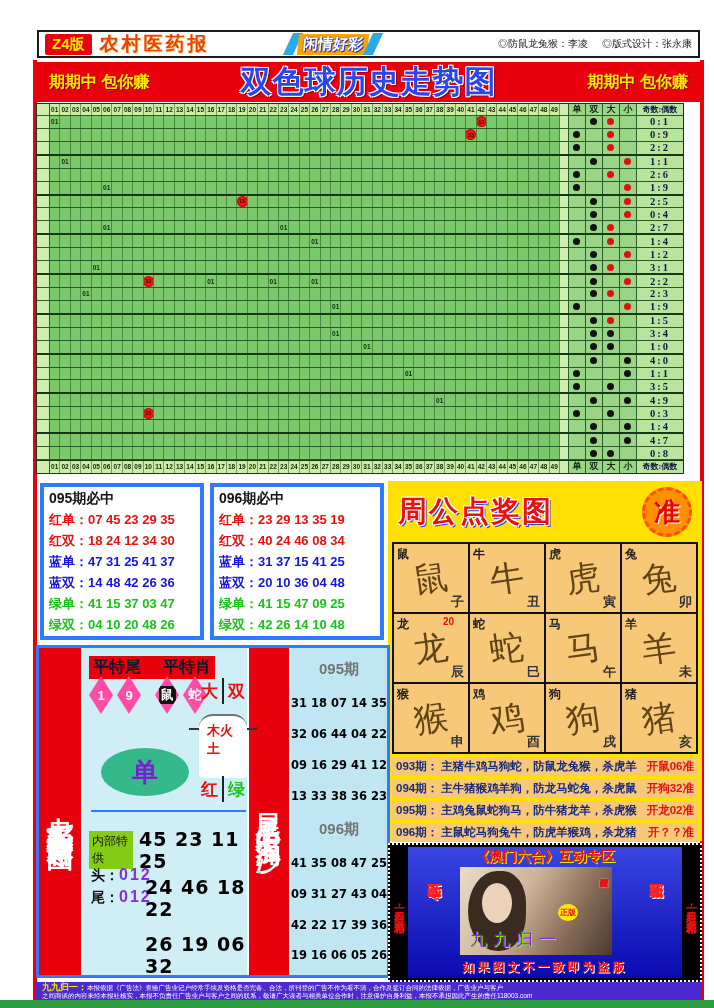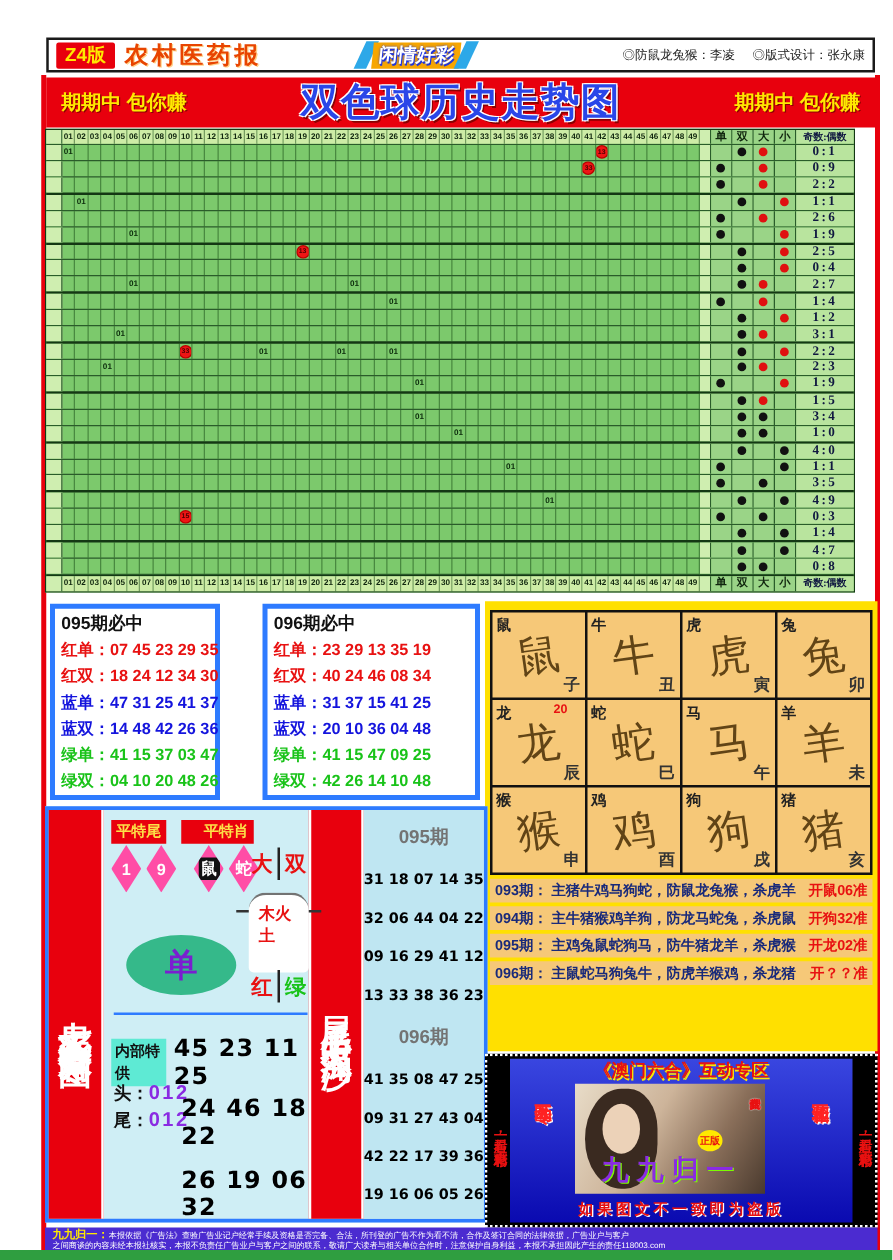--- a/index.html
+++ b/index.html
@@ -81,37 +81,37 @@
   .pred-result{color:#e81111;margin-left:auto;}
 
   
   .bl-box{left:36px;top:645px;width:354px;height:333px;border:3px solid #2e7bff;background:#cfeef5;
     box-sizing:border-box;display:flex;}
   .v-strip{writing-mode:vertical-rl;text-orientation:upright;display:flex;align-items:center;
     justify-content:center;background:#e8000d;color:#ffffff;font-weight:bold;}
   .qx-strip{flex:0 0 42px;font-size:27px;letter-spacing:4px;border-right:2px solid #fff;}
   .ww-strip{flex:0 0 40px;font-size:25px;letter-spacing:5px;border-left:2px solid #fff;border-right:2px solid #fff;}
   .qx-content{flex:1 1 auto;position:relative;}
-  .qx-label{position:absolute;background:#e8000d;color:#fde047;font-weight:bold;font-size:12px;padding:1px 4px;}
+  .qx-label{position:absolute;background:#e8000d;color:#0f172a;font-weight:bold;font-size:16px;padding:1px 4px;}
   .diamond{position:absolute;width:24px;height:38px;background:#ff4da6;
     clip-path:polygon(50% 0,100% 50%,50% 100%,0 50%);display:flex;align-items:center;justify-content:center;}
   .diamond span{color:#fff;font-weight:bold;font-size:13px;}
   .diamond .chip{background:#111;padding:0 2px;}
   .pair{position:absolute;font-size:17px;font-weight:bold;display:flex;align-items:center;gap:4px;}
   .pair .bar{width:2px;height:26px;background:#222;}
   .elem-blob{position:absolute;background:#fff;border-radius:14px 14px 4px 4px;padding:6px 8px 20px;
     font-size:13px;font-weight:bold;color:#e81111;border-top:2px solid #737373;}
   .elem-blob:before,.elem-blob:after{content:"";position:absolute;top:12px;width:10px;height:2px;background:#333;}
   .elem-blob:before{left:-10px;} .elem-blob:after{right:-10px;}
   .qx-oval{position:absolute;width:88px;height:48px;background:#35b98a;border-radius:50%;
     display:flex;align-items:center;justify-content:center;}
   .qx-oval span{color:#7a1fd0;font-weight:bold;font-size:26px;}
   .qx-divider{position:absolute;height:2px;background:#2e7bff;}
   .qx-special{position:absolute;display:flex;align-items:center;gap:6px;}
-  .qx-special .tag{background:#5eead4;color:#111;font-weight:bold;font-size:12px;padding:2px 3px;}
+  .qx-special .tag{background:#84cc16;color:#111;font-weight:normal;font-size:12px;padding:2px 3px;}
   .big-nums{font-weight:bold;color:#000;font-size:19px;letter-spacing:1px;font-family:"DejaVu Sans",sans-serif;}
   .ht-row{position:absolute;font-size:14px;font-weight:bold;color:#111;}
   .ht-row .ht-val{color:#8a2be2;font-size:16px;letter-spacing:2px;}
   .ww-col{flex:0 0 94px;background:#bfe6f2;display:flex;flex-direction:column;justify-content:space-around;
     align-items:center;padding:4px 0;}
   .ww-period{color:#737373;font-weight:bold;font-size:15px;}
   .ww-nums{color:#000;font-weight:bold;font-size:11.5px;white-space:nowrap;font-family:"DejaVu Sans",sans-serif;}
 
   
   .am{left:388px;top:843px;width:314px;height:139px;background:#000;box-sizing:border-box;
@@ -123,21 +123,21 @@
     color:#e81111;text-shadow:1px 1px 0 #ffe900;white-space:nowrap;}
   .am-vert{position:absolute;writing-mode:vertical-rl;text-orientation:upright;font-weight:bold;
     color:#ff2222;text-shadow:1px 1px 0 #fff;font-size:14px;}
   .am-photo{position:absolute;left:52px;top:20px;width:152px;height:88px;
     background:linear-gradient(120deg,#e8dcc8 0%,#cdb49a 40%,#8a6f5a 70%,#4a3a2e 100%);overflow:hidden;}
   .am-hair{position:absolute;left:8px;top:4px;width:58px;height:80px;border-radius:50% 40% 45% 50%;
     background:#3a2a20;}
   .am-face{position:absolute;left:22px;top:16px;width:30px;height:40px;border-radius:50%;background:#ecd2b8;}
   .am-tag{position:absolute;right:2px;top:4px;writing-mode:vertical-rl;text-orientation:upright;
     color:#e81111;font-size:9px;font-weight:bold;text-shadow:0 0 1px #fff;}
-  .am-big{position:absolute;left:21px;bottom:4px;font-size:22px;font-weight:bold;color:#8a2be2;
+  .am-big{position:absolute;left:10px;bottom:4px;font-size:17px;font-weight:normal;color:#8a2be2;
     text-shadow:1px 1px 0 #7CFC00;letter-spacing:6px;}
   .am-badge{position:absolute;right:34px;bottom:34px;background:#ffe900;color:#e81111;font-size:8px;
     font-weight:bold;border-radius:50%;padding:3px 2px;}
   .am-bottom{position:absolute;left:0;right:0;bottom:2px;text-align:center;color:#e81111;font-size:12px;
     font-weight:bold;letter-spacing:3px;text-shadow:1px 1px 0 #fff;white-space:nowrap;}
 
   
   .notice{left:36px;top:982px;width:666px;height:18px;background:#4b2bd0;color:#fff;box-sizing:border-box;
     padding:1px 6px;font-size:6.5px;line-height:8px;}
   .notice .lbl{color:#ffe900;font-weight:bold;font-size:9px;}
@@ -1935,21 +1935,21 @@
       <div class="g-cell g-hnum">49</div>
       <div class="g-spacer"></div>
       <div class="g-rh">单</div>
       <div class="g-rh">双</div>
       <div class="g-rh">大</div>
       <div class="g-rh">小</div>
       <div class="g-ratio g-rhead">奇数:偶数</div>
     </div>
   </div>
 
-<div class="abs pick-box" style="left:40px;top:483px;width:136px;height:157px;">
+<div class="abs pick-box" style="left:40px;top:483px;width:164px;height:157px;">
   <div class="pick-title">095期必中</div>
   <div id="rows-095">
       <div class="pick-row c-red"><span>红单：</span><span>07 45 23 29 35</span></div>
       <div class="pick-row c-red"><span>红双：</span><span>18 24 12 34 30</span></div>
       <div class="pick-row c-blue"><span>蓝单：</span><span>47 31 25 41 37</span></div>
       <div class="pick-row c-blue"><span>蓝双：</span><span>14 48 42 26 36</span></div>
       <div class="pick-row c-green"><span>绿单：</span><span>41 15 37 03 47</span></div>
       <div class="pick-row c-green"><span>绿双：</span><span>04 10 20 48 26</span></div>
     </div>
 </div>
@@ -1959,20 +1959,24 @@
       <div class="pick-row c-red"><span>红单：</span><span>23 29 13 35 19</span></div>
       <div class="pick-row c-red"><span>红双：</span><span>40 24 46 08 34</span></div>
       <div class="pick-row c-blue"><span>蓝单：</span><span>31 37 15 41 25</span></div>
       <div class="pick-row c-blue"><span>蓝双：</span><span>20 10 36 04 48</span></div>
       <div class="pick-row c-green"><span>绿单：</span><span>41 15 47 09 25</span></div>
       <div class="pick-row c-green"><span>绿双：</span><span>42 26 14 10 48</span></div>
     </div>
 </div>
 
 <div class="abs zg">
+  <div class="zg-titlerow">
+    <span class="zg-title">周公点奖图</span>
+    <span class="zg-badge">准</span>
+  </div>
   <div class="zg-grid" id="zodiac-grid">
       <div class="zg-cell">
         <div class="zg-animal">鼠</div>
         <div class="zg-art">鼠</div>
         <div class="zg-branch">子</div>
       </div>
       <div class="zg-cell">
         <div class="zg-animal">牛</div>
         <div class="zg-art">牛</div>
         <div class="zg-branch">丑</div>

